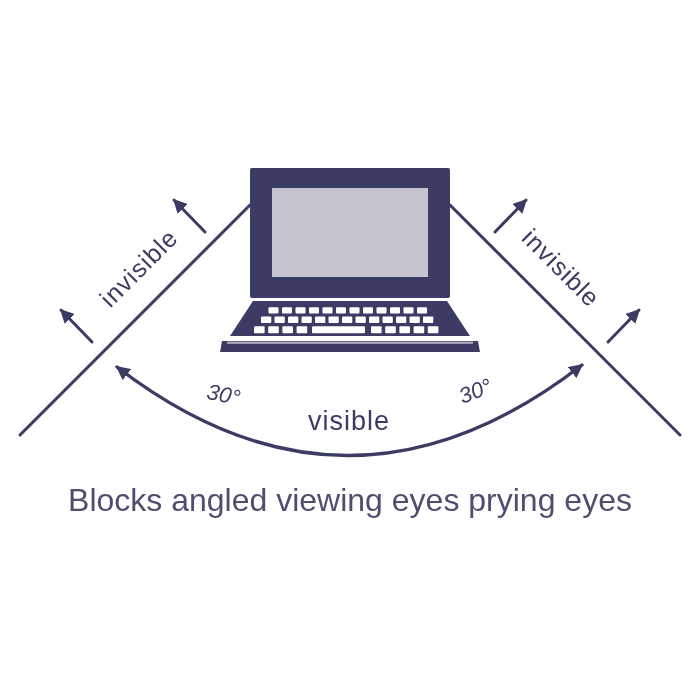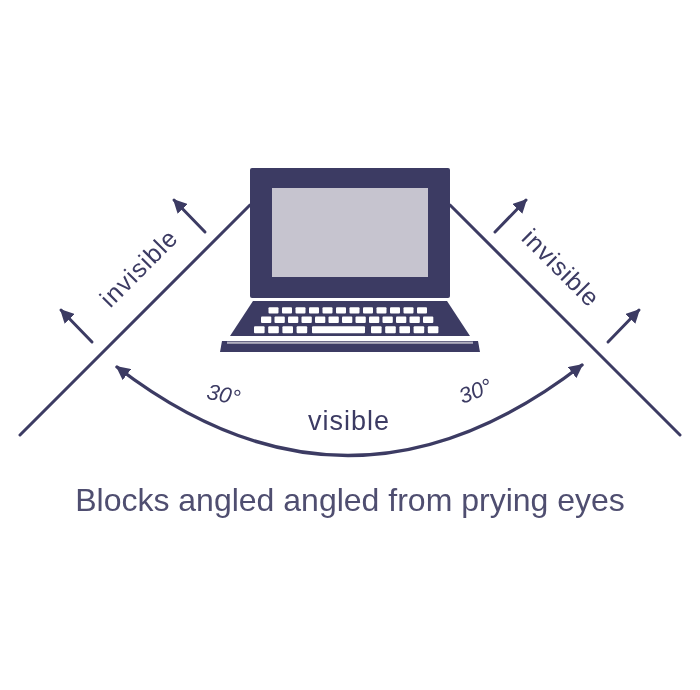--- a/index.html
+++ b/index.html
@@ -112,14 +112,14 @@
       <rect x="227" y="341.6" width="246" height="2.2" class="screen-fill" opacity="0.85"></rect>
     </g>
 
     <text x="145" y="274" text-anchor="middle" transform="rotate(-45 145 274)" class="label invisible-label">invisible</text>
     <text x="555" y="274" text-anchor="middle" transform="rotate(45 555 274)" class="label invisible-label">invisible</text>
     <text x="349" y="430" text-anchor="middle" class="label visible-label">visible</text>
     <text x="222" y="402" text-anchor="middle" transform="rotate(12 222 402)" class="label angle-label">30°</text>
     <text x="478" y="398" text-anchor="middle" transform="rotate(-21 478 398)" class="label angle-label">30°</text>
   </svg>
 
-  <div class="caption">Blocks angled angled from prying eyes</div>
+  <div class="caption">Blocks angled viewing eyes prying eyes</div>
 </div>
 
 </body></html>

